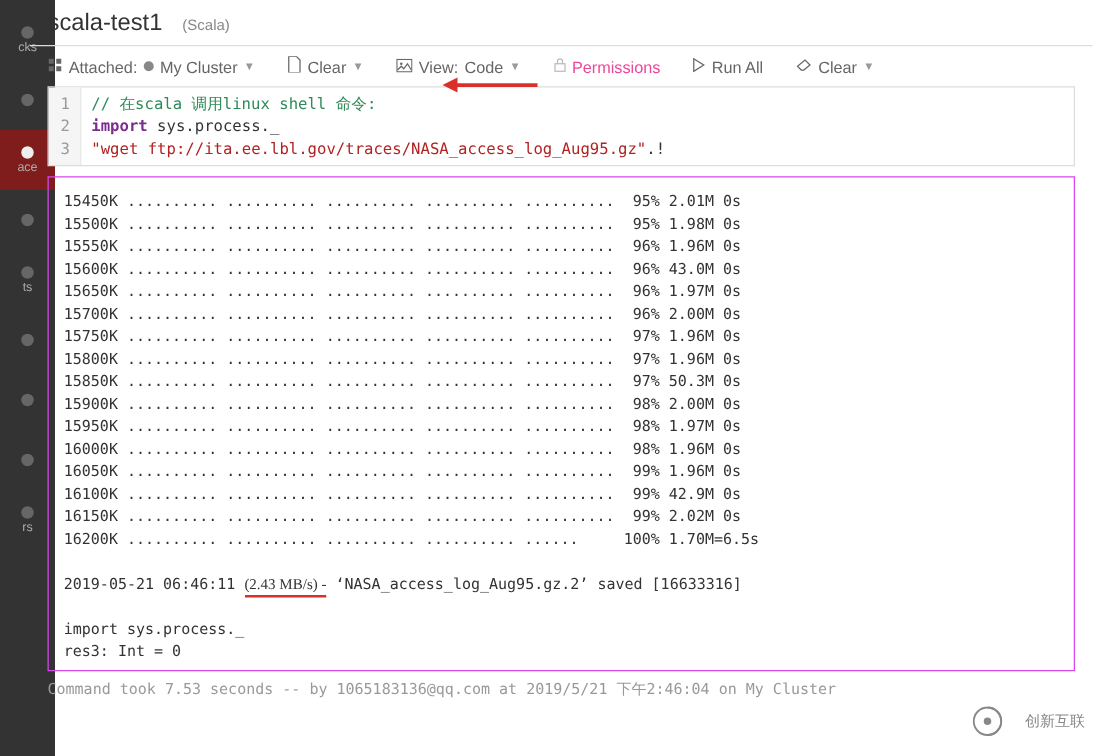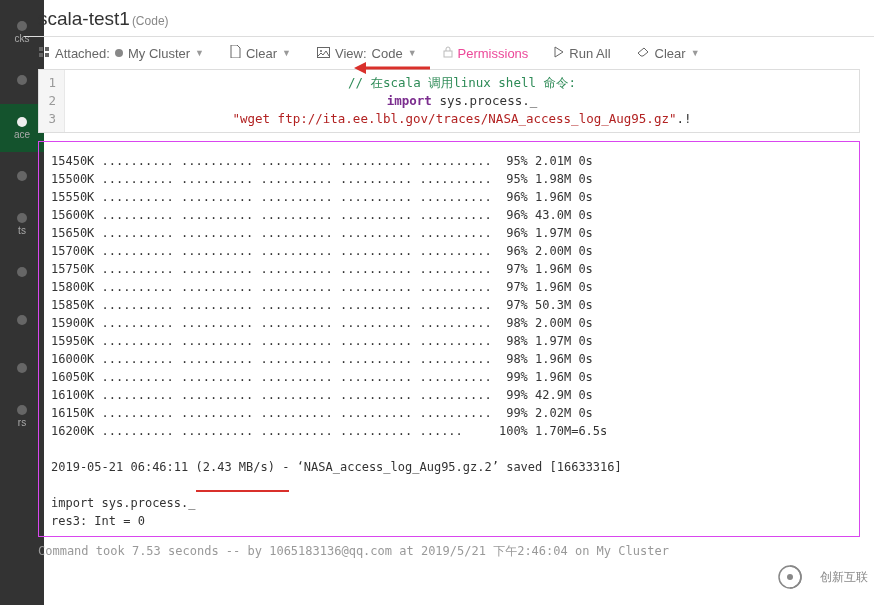--- a/index.html
+++ b/index.html
@@ -1,43 +1,43 @@
 <!DOCTYPE html>
 <html><head>
 <meta charset="utf-8">
 <style>
   * { box-sizing: border-box; margin: 0; padding: 0; }
   body { font-family: "Helvetica Neue", Arial, sans-serif; font-size: 13px; color: #333; background: #fff; width: 874px; height: 605px; overflow: hidden; position: relative; }
   .left-rail { position: absolute; left: 0; top: 0; width: 44px; height: 100%; background: #333; color: #aaa; font-size: 10px; padding-top: 8px; text-align: center; }
   .left-rail .item { height: 48px; display: flex; flex-direction: column; align-items: center; justify-content: center; gap: 2px; }
-  .left-rail .item.active { background: #14532d; }
+  .left-rail .item.active { background: #7f1d1d; }
   .left-rail .dot { width: 10px; height: 10px; border-radius: 50%; background: #666; }
   .main { position: absolute; left: 24px; top: 0; right: 0; height: 100%; display: flex; flex-direction: column; }
-  .title-row { padding: 8px 14px 6px; display: flex; align-items: baseline; gap: 2px; }
+  .title-row { padding: 8px 14px 6px; display: flex; align-items: baseline; gap: 16px; }
   .title-row .name { font-size: 19px; color: #333; font-weight: 400; }
   .title-row .lang { font-size: 12px; color: #888; }
   .divider { height: 1px; background: #ddd; }
   .toolbar { padding: 8px 14px; display: flex; align-items: center; gap: 26px; color: #666; font-size: 13px; }
   .tb-item { display: inline-flex; align-items: center; gap: 5px; cursor: pointer; }
   .tb-item .caret { font-size: 9px; color: #999; }
   .tb-item.disabled { color: #ec4899; }
   .icon { display: inline-block; }
   .code-cell { margin: 0 14px; border: 1px solid #ddd; display: flex; font-family: Menlo, Consolas, monospace; font-size: 12.5px; }
   .gutter { background: #f5f5f5; color: #999; text-align: right; padding: 4px 8px 4px 4px; border-right: 1px solid #e8e8e8; user-select: none; min-width: 26px; }
   .gutter div { line-height: 18px; }
   .code-lines { padding: 4px 8px; flex: 1; }
-  .code-lines div { line-height: 18px; white-space: pre; text-align: center; }
+  .code-lines div { line-height: 18px; white-space: pre; }
   .c-comment { color: #2e8b57; } 
   .c-kw { color: #7b2d8e; font-weight: bold; }
   .c-str { color: #b22222; }
   .output-box { margin: 8px 14px 0; border: 1px solid #d946ef; padding: 10px 12px 6px; font-family: Menlo, Consolas, monospace; font-size: 12px; color: #333; line-height: 18px; white-space: pre; overflow: hidden; }
   .footer-line { padding: 6px 14px 4px; font-family: Menlo, Consolas, monospace; font-size: 12px; color: #999; }
   .arrow { position: absolute; left: 352px; top: 56px; width: 80px; height: 24px; pointer-events: none; }
   .arrow svg { width: 100%; height: 100%; }
-  .underline-red { border-bottom: 2.5px solid #d9302b; padding-bottom: 16px; }
+  .underline-red { border-bottom: 2.5px solid #d9302b; padding-bottom: 2px; font-family: Liberation Serif, serif; }
   .watermark { position: absolute; right: 6px; bottom: 16px; font-size: 12px; color: #888; display:flex; align-items:center; gap:18px; }
   .watermark .logo { width: 24px; height: 24px; }
 </style>
 </head>
 <body>
 
 <div class="left-rail">
   <div class="item">
       <div class="dot"></div>
       <span>cks</span>
@@ -67,21 +67,21 @@
     </div>
   <div class="item">
       <div class="dot"></div>
       <span>rs</span>
     </div>
 </div>
 
 <div class="main">
   <div class="title-row">
     <span class="name">scala-test1</span>
-    <span class="lang">(Code)</span>
+    <span class="lang">(Scala)</span>
   </div>
   <div class="divider"></div>
 
   <div class="toolbar">
     <span class="tb-item">
       <span class="icon">
         <svg width="12" height="12" viewBox="0 0 12 12">
             <rect x="1" y="1" width="4" height="4" fill="#666"></rect>
             <rect x="7" y="1" width="4" height="4" fill="#666"></rect>
             <rect x="1" y="7" width="4" height="4" fill="#666"></rect>

